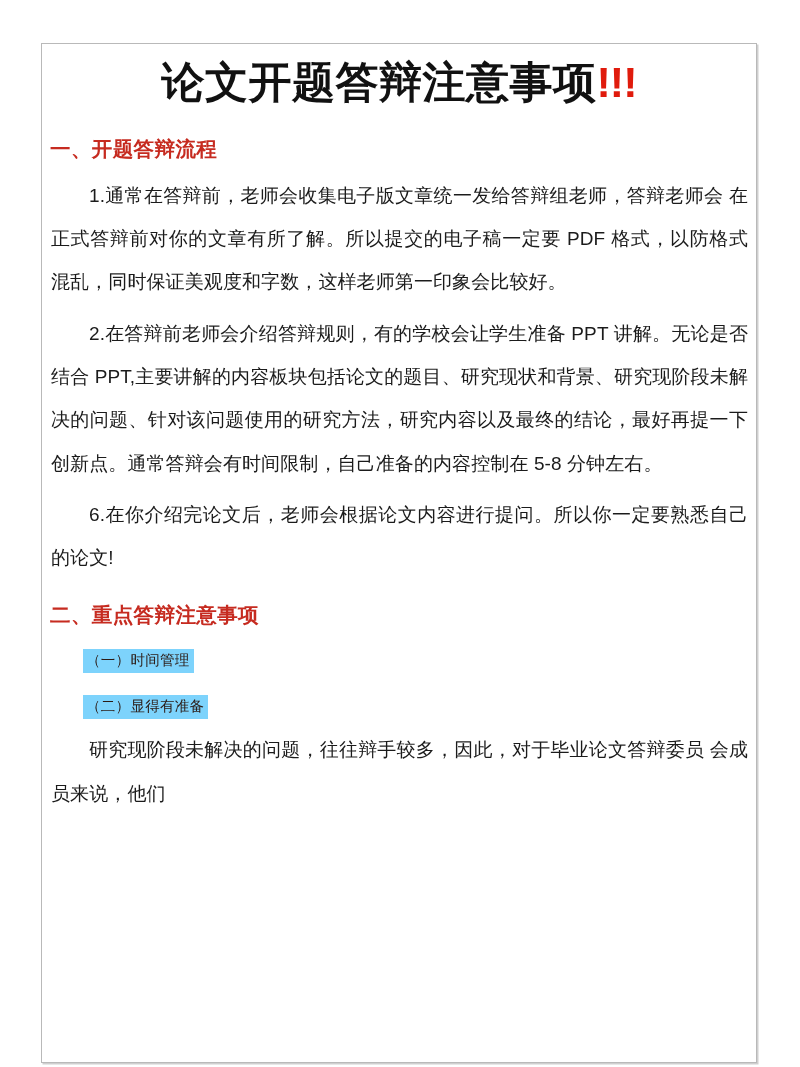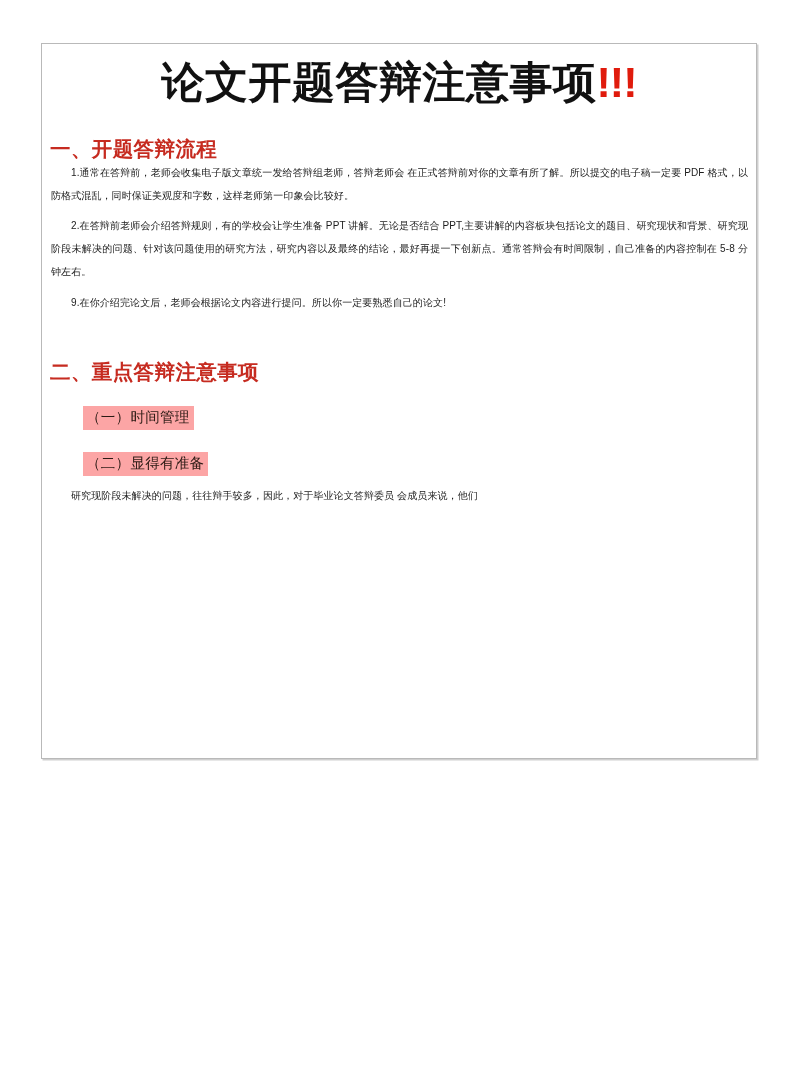--- a/index.html
+++ b/index.html
@@ -15,21 +15,21 @@
     overflow: hidden;
     position: relative;
   }
 
   
   #document-page {
     position: absolute;
     left: 41px;
     top: 43px;
     width: 716px;
-    height: 716px;
+    height: 1020px;
     background: #ffffff;
     border: 1px solid #b9b9b9;
     box-shadow: 1.5px 1.5px 0 0 #cfcfcf;
     box-sizing: border-box;
     overflow: hidden;
   }
 
   #page-inner {
     position: absolute;
     left: 0;
@@ -60,66 +60,66 @@
   
   .section-heading {
     color: #c62b20;
     font-size: 20.5px;
     font-weight: 700;
     letter-spacing: 0.4px;
     margin: 30px 0 0 3px;
     line-height: 1.25;
   }
   .section-heading.second {
-    margin-top: 44px;
+    margin-top: 22px;
   }
 
   
   .sub-heading-row {
     margin: 22px 0 0 36px;
   }
   .sub-heading {
     display: inline-block;
-    background: #fca5a5;
+    background: #7dd3fc;
     color: #2b1a14;
     font-size: 14.5px;
     line-height: 1.45;
     padding: 1px 4px 2px 3px;
     letter-spacing: 0.3px;
   }
 
   
   .para {
     color: #1b1b1b;
-    font-size: 10px;
+    font-size: 19px;
     line-height: 2.28;
     text-align: justify;
     text-justify: inter-ideograph;
-    margin: 0 3px 0 4px;
+    margin: 12px 3px 0 4px;
     text-indent: 2em;
     letter-spacing: 0.1px;
     word-break: break-all;
   }
   .para.tight  { margin-top: 8px; }
   .para.after-sub { margin-top: 9px; }
   .para.last   { margin-top: 9px; }
 </style>
 </head>
 <body>
 
 <div id="document-page">
   <div id="page-inner">
 
     <h1 class="doc-title"><span>论文开题答辩注意事项</span><span class="bangs">!!!</span></h1>
 
     <div class="section-heading">一、开题答辩流程</div>
 
     <p class="para">1.通常在答辩前，老师会收集电子版文章统一发给答辩组老师，答辩老师会 在正式答辩前对你的文章有所了解。所以提交的电子稿一定要 PDF 格式，以防格式混乱，同时保证美观度和字数，这样老师第一印象会比较好。</p>
     <p class="para tight">2.在答辩前老师会介绍答辩规则，有的学校会让学生准备 PPT 讲解。无论是否结合 PPT,主要讲解的内容板块包括论文的题目、研究现状和背景、研究现阶段未解决的问题、针对该问题使用的研究方法，研究内容以及最终的结论，最好再提一下创新点。通常答辩会有时间限制，自己准备的内容控制在 5-8 分钟左右。</p>
-    <p class="para tight">9.在你介绍完论文后，老师会根据论文内容进行提问。所以你一定要熟悉自己的论文!</p>
+    <p class="para tight">6.在你介绍完论文后，老师会根据论文内容进行提问。所以你一定要熟悉自己的论文!</p>
 
     <div class="section-heading second">二、重点答辩注意事项</div>
 
     <div class="sub-heading-row">
       <span class="sub-heading">（一）时间管理</span>
     </div>
 
     <div class="sub-heading-row">
       <span class="sub-heading">（二）显得有准备</span>
     </div>

